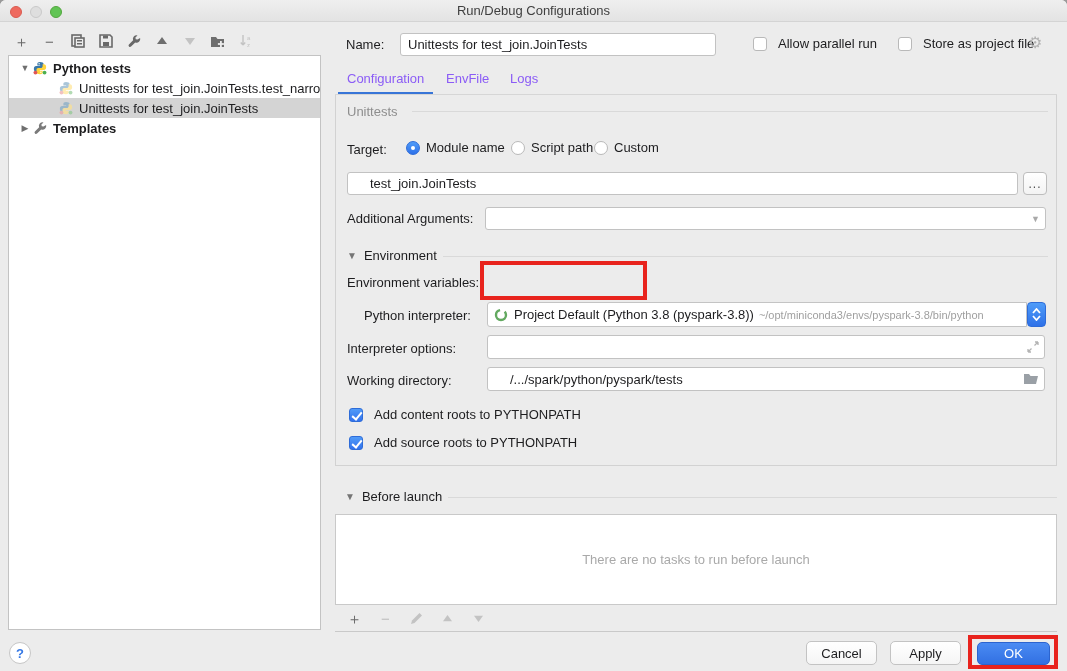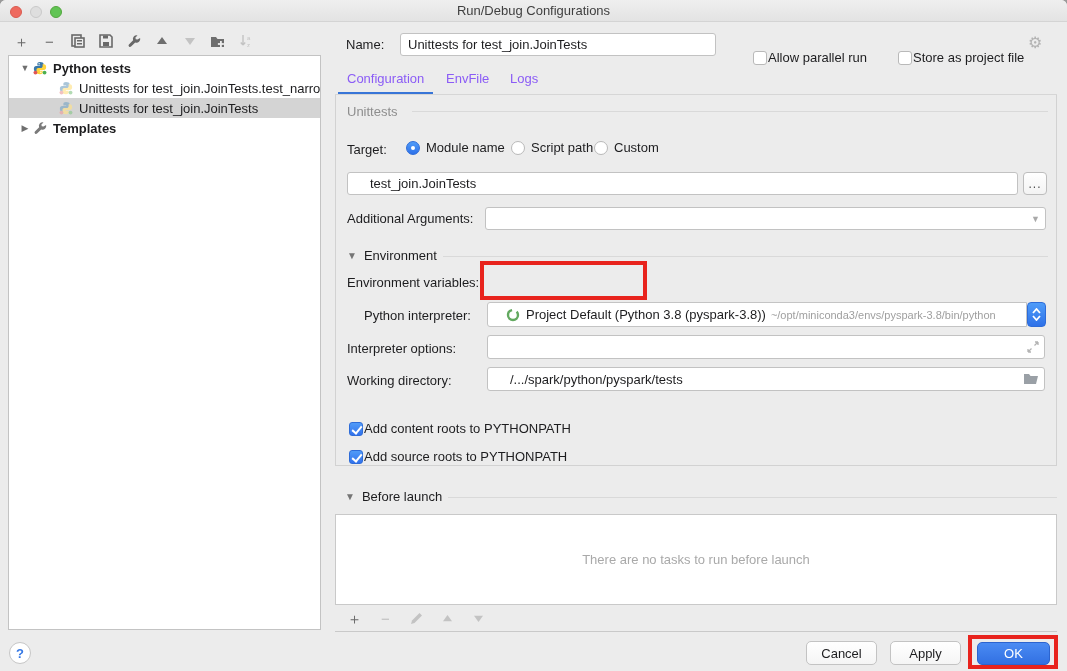--- a/index.html
+++ b/index.html
@@ -31,21 +31,21 @@
   .tree-row .t-icon.faded { opacity:.65; }
   .bold { font-weight:bold; }
 
   
   .hdr-label { position:absolute; left:346px; top:37px; }
   .name-input { position:absolute; left:400px; top:33px; width:316px; height:23px; border:1px solid #c2c2c2; border-radius:3px; background:#fff; font-family:"Liberation Sans",sans-serif; font-size:13px; padding:0 7px; color:#1d1d1f; }
   .cb { width:14px; height:14px; border-radius:3px; flex:0 0 14px; }
   .cb.unchecked { background:#fff; border:1px solid #b9b9b9; }
   .cb.checked { background:linear-gradient(#509bf8,#3272ec); border:1px solid #2e6cd8; position:relative; }
   .cb.checked::after { content:""; position:absolute; left:3.5px; top:1px; width:4px; height:8px; border:solid #fff; border-width:0 2px 2px 0; transform:rotate(40deg); }
-  .cb-row { position:absolute; display:flex; align-items:center; gap:1px;margin-top:14px; }
+  .cb-row { position:absolute; display:flex; align-items:center; gap:11px; }
   .gear { position:absolute; left:1028px; top:33px; font-size:16px; color:#b3b3b3; }
 
   
   .tab { position:absolute; top:71px; font-size:13px; color:#8b5cf6; }
   .tab-underline { position:absolute; left:338px; top:92px; width:95px; height:3px; background:#3875d7; }
   .tabs-baseline { position:absolute; left:335px; top:94px; width:722px; height:1px; background:#d6d6d6; }
 
   
   .main-panel { position:absolute; left:335px; top:95px; width:722px; height:371px; border:1px solid #d2d2d2; border-top:none; background:#ececec; }
   .abs { position:absolute; }
@@ -55,21 +55,21 @@
   .radio { width:14px; height:14px; border-radius:50%; flex:0 0 14px; }
   .radio.off { background:#fff; border:1px solid #b9b9b9; }
   .radio.on { background:linear-gradient(#4f9bf8,#2e71ea); position:relative; border:1px solid #2e6cd8; }
   .radio.on::after { content:""; position:absolute; left:4px; top:4px; width:4px; height:4px; border-radius:50%; background:#fff; }
   .radio-row { display:flex; align-items:center; gap:6px; }
   .field { border:1px solid #c2c2c2; border-radius:3px; background:#fff; font-family:"Liberation Sans",sans-serif; font-size:13px; padding:0 22px; color:#1d1d1f; width:100%; height:100%; }
   .field-wrap { position:absolute; }
   .field-icon { position:absolute; right:6px; top:50%; transform:translateY(-50%); color:#a9a9a9; }
   .browse-btn { position:absolute; border:1px solid #bdbdbd; border-radius:4px; background:linear-gradient(#ffffff,#f3f3f3); color:#4d4d4d; font-size:12px; display:flex; align-items:center; justify-content:center; letter-spacing:1px; }
   .env-field { position:absolute; background:#fff; border:1px solid #bdbdbd; border-radius:2px; box-shadow:0 0 0 3px #a8c8f0; display:flex; align-items:center; padding:0 7px; }
-  .combo { position:absolute; background:#fff; border:1px solid #c4c4c4; border-radius:3px 0 0 3px; display:flex; align-items:center; padding:0 18px; overflow:hidden; white-space:nowrap; }
+  .combo { position:absolute; background:#fff; border:1px solid #c4c4c4; border-radius:3px 0 0 3px; display:flex; align-items:center; padding:0 6px; overflow:hidden; white-space:nowrap; }
   .combo .path { color:#9f9f9f; font-size:11px; margin-left:5px; overflow:hidden; }
   .stepper { position:absolute; width:19px; border-radius:4px; background:linear-gradient(#4f9cf9,#2e71e8); border:1px solid #2e6cd8; display:flex; flex-direction:column; align-items:center; justify-content:center; gap:1px; }
   .stepper svg { display:block; }
 
   
   .bl-list { position:absolute; left:335px; top:514px; width:722px; height:91px; background:#fff; border:1px solid #c9c9c9; display:flex; align-items:center; justify-content:center; }
   .bl-empty { color:#a9a9a9; }
   .bl-toolbar { position:absolute; left:335px; top:605px; width:722px; height:27px; display:flex; align-items:center; gap:12px; padding-left:10px; border-bottom:1px solid #c9c9c9; }
 
   

